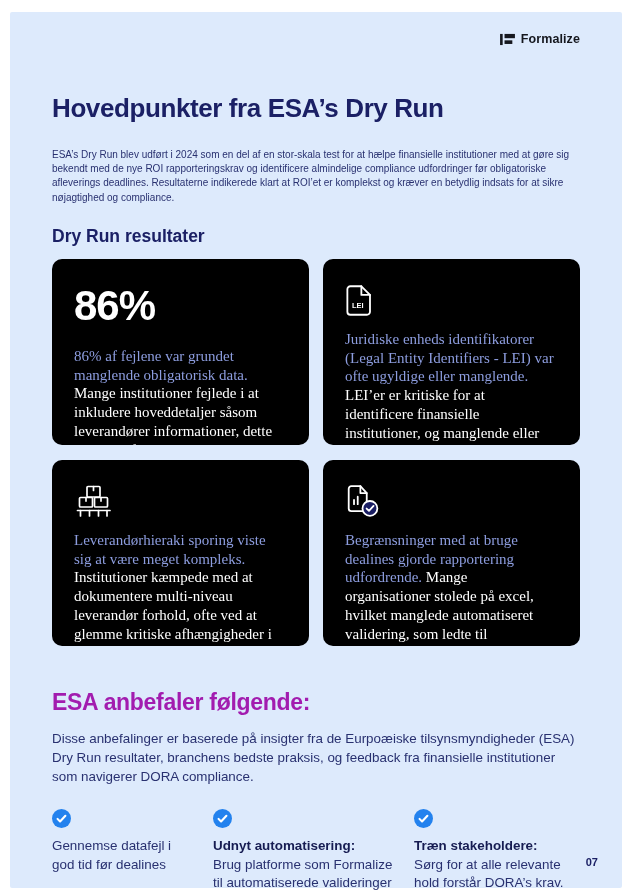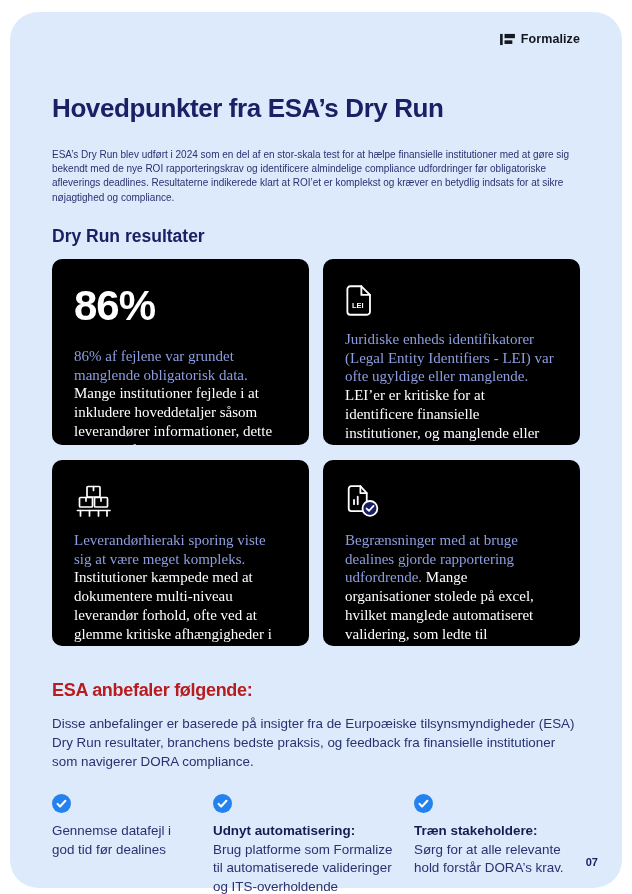--- a/index.html
+++ b/index.html
@@ -4,21 +4,21 @@
 <style>
   * { margin: 0; padding: 0; box-sizing: border-box; }
   html, body { width: 632px; background: #ffffff; font-family: "Liberation Sans", sans-serif; }
   body { height: 894px; position: relative; }
 
   .sheet {
     position: absolute;
     left: 10px; top: 12px;
     width: 612px; height: 876px;
     background: #ddeafc;
-    border-radius: 28px;
+    border-radius: 2px;
     padding: 17px 42px 0 42px;
   }
 
   
   .brand-row { display: flex; justify-content: flex-end; align-items: center; gap: 6px; height: 20px; }
   .brand-label { font-size: 12.5px; font-weight: 600; color: #15171e; letter-spacing: 0.1px; }
 
   
   .main-title { margin-top: 44px; font-size: 26px; font-weight: 700; color: #1b2065; letter-spacing: -0.4px; }
   .intro-body { margin-top: 24px; font-size: 10px; line-height: 1.42; color: #293170; max-width: 540px; }
@@ -34,21 +34,21 @@
     color: #ffffff;
     overflow: hidden;
   }
   .card-stat { font-size: 42px; font-weight: 700; letter-spacing: -1px; line-height: 1; margin: 2px 0 20px 0; color: #ffffff; }
   .card-icon { height: 34px; margin-bottom: 13px; display: flex; align-items: flex-end; }
   .card-text { font-size: 15px; line-height: 1.25; font-family: Liberation Serif, serif; }
   .card-text .hl { color: #8d9ddf; }
   .card-text .rest { color: #ffffff; }
 
   
-  .rec-heading { margin-top: 34px; font-size: 18px; font-weight: 700; color: #b91c1c; letter-spacing: -0.3px; }
+  .rec-heading { margin-top: 43px; font-size: 23px; font-weight: 700; color: #a21caf; letter-spacing: -0.3px; }
   .rec-body { margin-top: 13px; font-size: 13.4px; line-height: 1.42; color: #293170; max-width: 525px; }
   .rec-cols { margin-top: 23px; display: grid; grid-template-columns: 161px 201px 1fr; }
   .rec-col { padding-right: 16px; }
   .rec-check { width: 19px; height: 19px; margin-bottom: 9px; }
   .rec-title { font-size: 13.4px; font-weight: 700; color: #161c52; line-height: 1.4; }
   .rec-text { font-size: 13.4px; color: #293170; line-height: 1.4; }
 
   .page-number { position: absolute; right: 24px; bottom: 20px; font-size: 11px; font-weight: 700; color: #1b2065; }
 
   svg { display: block; }

